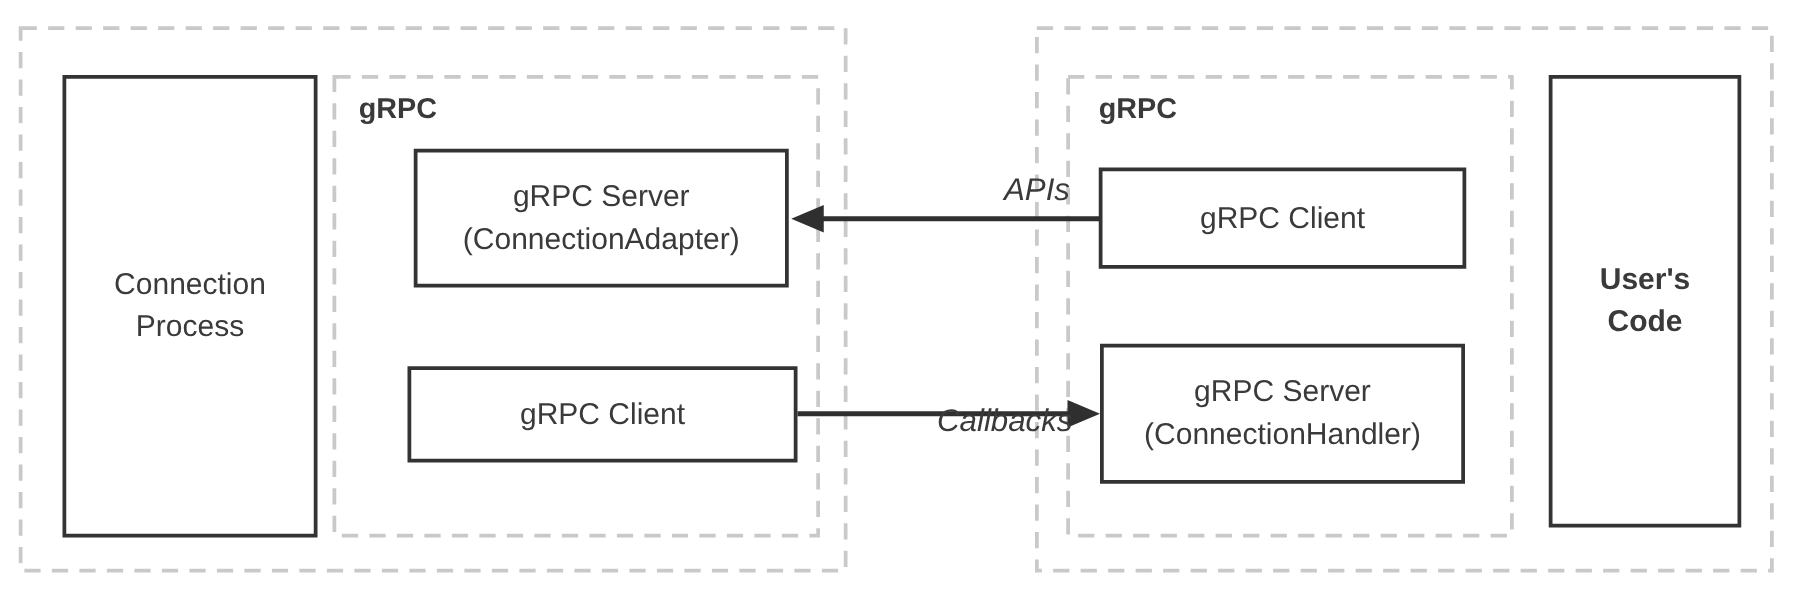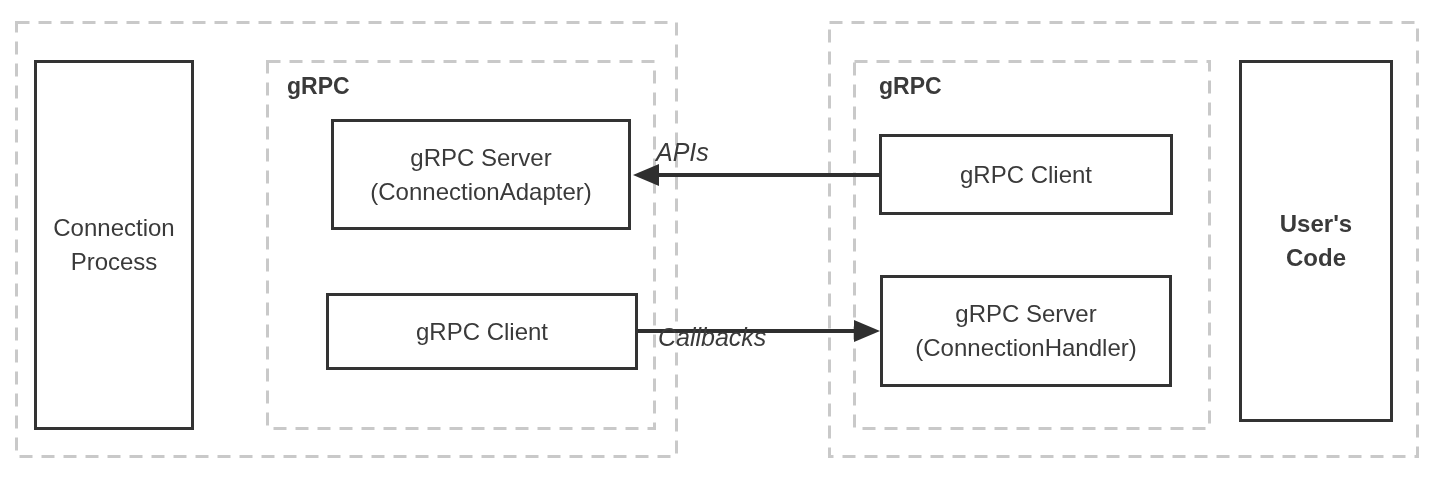--- a/index.html
+++ b/index.html
@@ -66,28 +66,28 @@
     border-right: 26px solid var(--arrow);
   }
   .arrow-head.right {
     border-top: 11px solid transparent;
     border-bottom: 11px solid transparent;
     border-left: 26px solid var(--arrow);
   }
   .arrow-label {
     position: absolute;
     width: 200px;
-    text-align: left;
+    text-align: right;
     color: var(--text);
     font-size: 25px;
     font-style: italic;
   }
 
   
-  #connection-process-box { left: 34px;  top: 60px;  width: 160px; height: 370px; }
+  #connection-process-box { left: 50px;  top: 60px;  width: 204px; height: 370px; }
   #left-server-box        { left: 331px; top: 119px; width: 300px; height: 111px; }
   #left-client-box        { left: 326px; top: 293px; width: 312px; height: 77px;  }
   #right-client-box       { left: 879px; top: 134px; width: 294px; height: 81px;  }
   #right-server-box       { left: 880px; top: 275px; width: 292px; height: 112px; }
   #users-code-box         { left: 1239px;top: 60px;  width: 154px; height: 362px; font-weight: bold; }
 
   #left-grpc-label  { left: 287px; top: 73px; }
   #right-grpc-label { left: 879px; top: 73px; }
 
   #apis-line       { left: 657px; top: 173px; width: 223px; }

